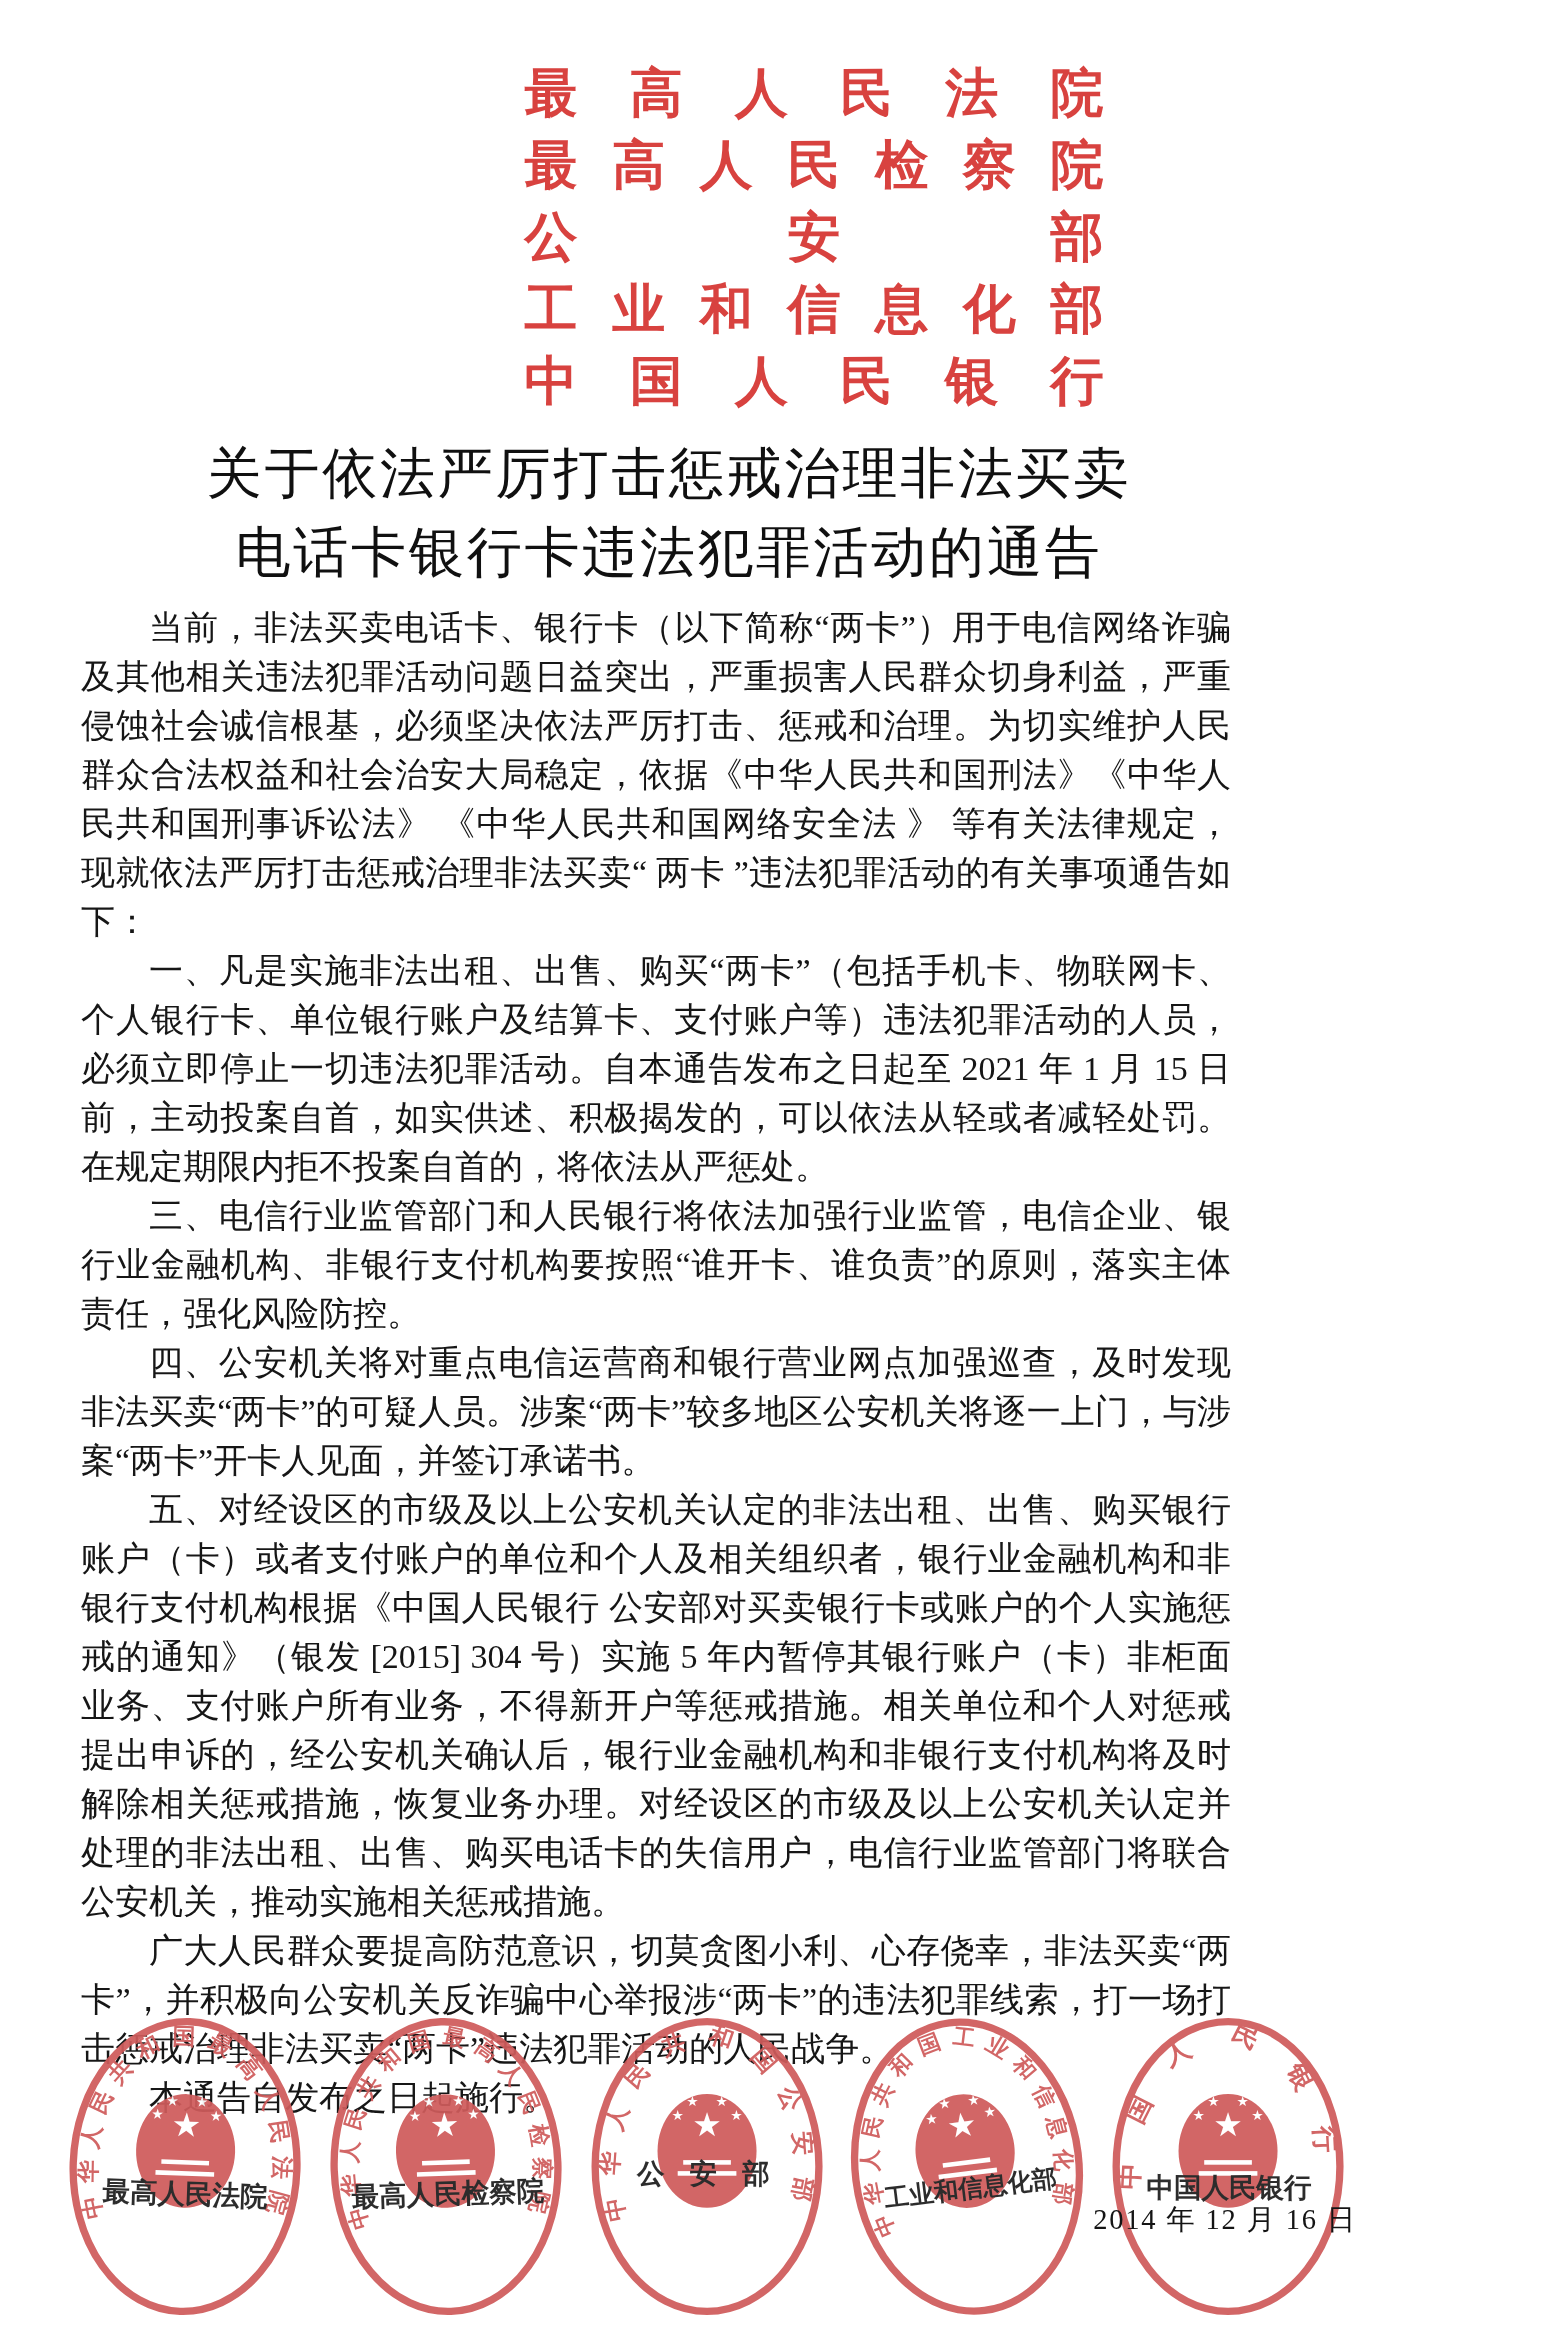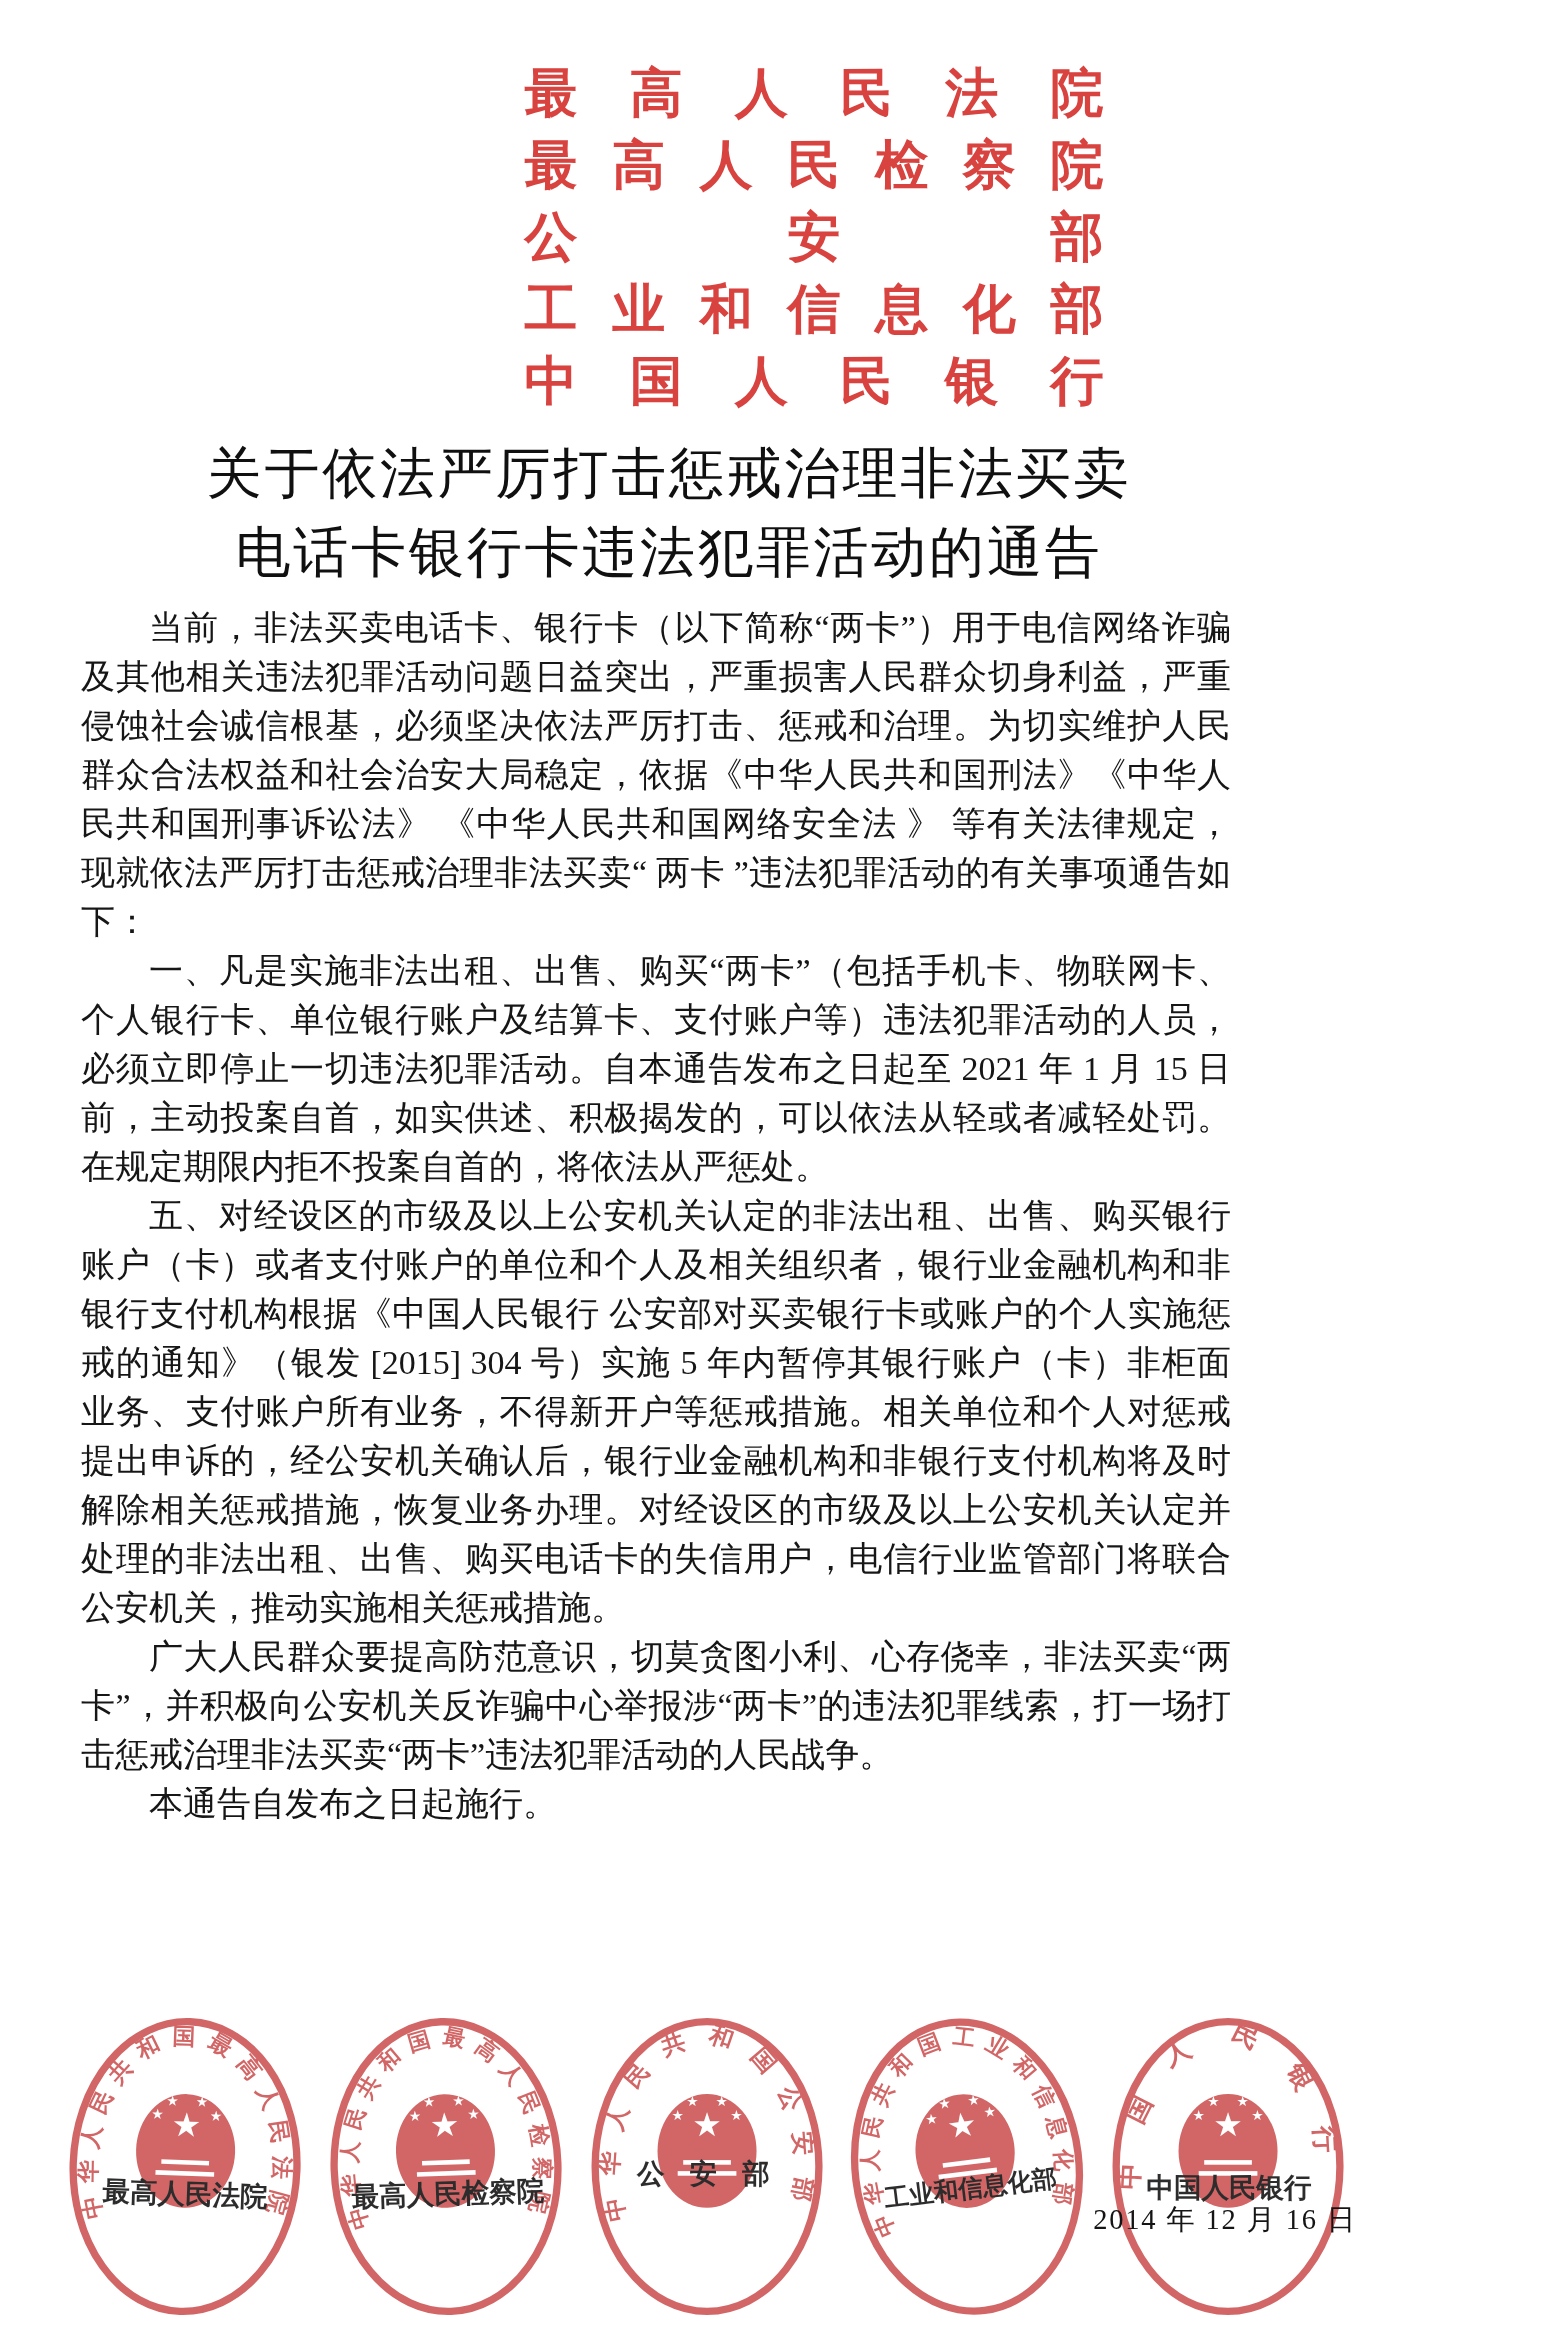--- a/index.html
+++ b/index.html
@@ -95,20 +95,22 @@
   </div>
 
   <div class="doc-title">
     <div>关于依法严厉打击惩戒治理非法买卖</div>
     <div>电话卡银行卡违法犯罪活动的通告</div>
   </div>
 
   <div class="doc-body">
     <p>当前，非法买卖电话卡、银行卡（以下简称“两卡”）用于电信网络诈骗及其他相关违法犯罪活动问题日益突出，严重损害人民群众切身利益，严重侵蚀社会诚信根基，必须坚决依法严厉打击、惩戒和治理。为切实维护人民群众合法权益和社会治安大局稳定，依据《中华人民共和国刑法》《中华人民共和国刑事诉讼法》 《中华人民共和国网络安全法 》 等有关法律规定， 现就依法严厉打击惩戒治理非法买卖“ 两卡 ”违法犯罪活动的有关事项通告如下：</p>
     <p>一、凡是实施非法出租、出售、购买“两卡”（包括手机卡、物联网卡、个人银行卡、单位银行账户及结算卡、支付账户等）违法犯罪活动的人员，必须立即停止一切违法犯罪活动。自本通告发布之日起至 2021 年 1 月 15 日前，主动投案自首，如实供述、积极揭发的，可以依法从轻或者减轻处罚。 在规定期限内拒不投案自首的，将依法从严惩处。</p>
+    <p>三、电信行业监管部门和人民银行将依法加强行业监管，电信企业、银行业金融机构、非银行支付机构要按照“谁开卡、谁负责”的原则，落实主体责任，强化风险防控。</p>
+    <p>四、公安机关将对重点电信运营商和银行营业网点加强巡查，及时发现非法买卖“两卡”的可疑人员。涉案“两卡”较多地区公安机关将逐一上门，与涉案“两卡”开卡人见面，并签订承诺书。</p>
     <p>五、对经设区的市级及以上公安机关认定的非法出租、出售、购买银行账户（卡）或者支付账户的单位和个人及相关组织者，银行业金融机构和非银行支付机构根据《中国人民银行 公安部对买卖银行卡或账户的个人实施惩戒的通知》（银发 [2015] 304 号）实施 5 年内暂停其银行账户（卡）非柜面业务、支付账户所有业务，不得新开户等惩戒措施。相关单位和个人对惩戒提出申诉的，经公安机关确认后，银行业金融机构和非银行支付机构将及时解除相关惩戒措施，恢复业务办理。对经设区的市级及以上公安机关认定并处理的非法出租、出售、购买电话卡的失信用户，电信行业监管部门将联合公安机关，推动实施相关惩戒措施。</p>
     <p>广大人民群众要提高防范意识，切莫贪图小利、心存侥幸，非法买卖“两卡”，并积极向公安机关反诈骗中心举报涉“两卡”的违法犯罪线索，打一场打击惩戒治理非法买卖“两卡”违法犯罪活动的人民战争。</p>
     <p>本通告自发布之日起施行。</p>
   </div>
 
 </div>
 
 <div class="seals">
 
   <div class="seal seal-1">

